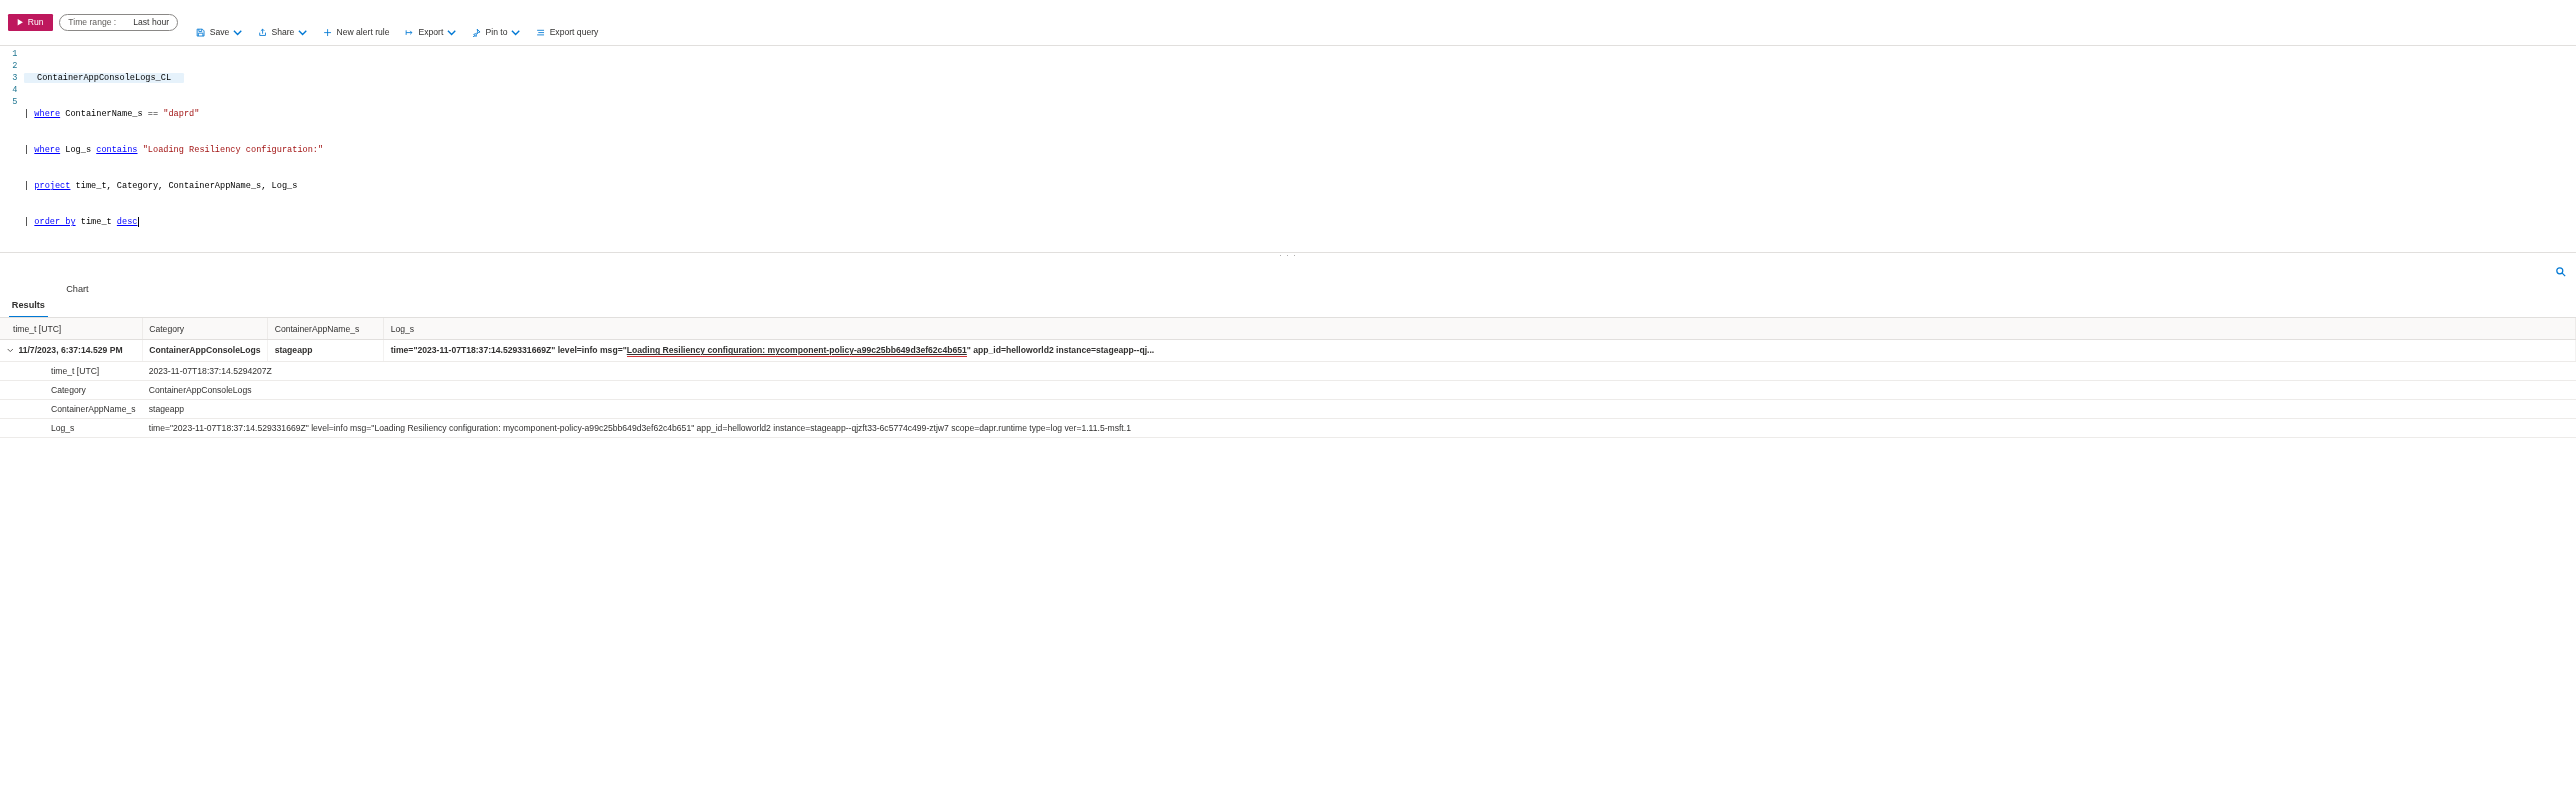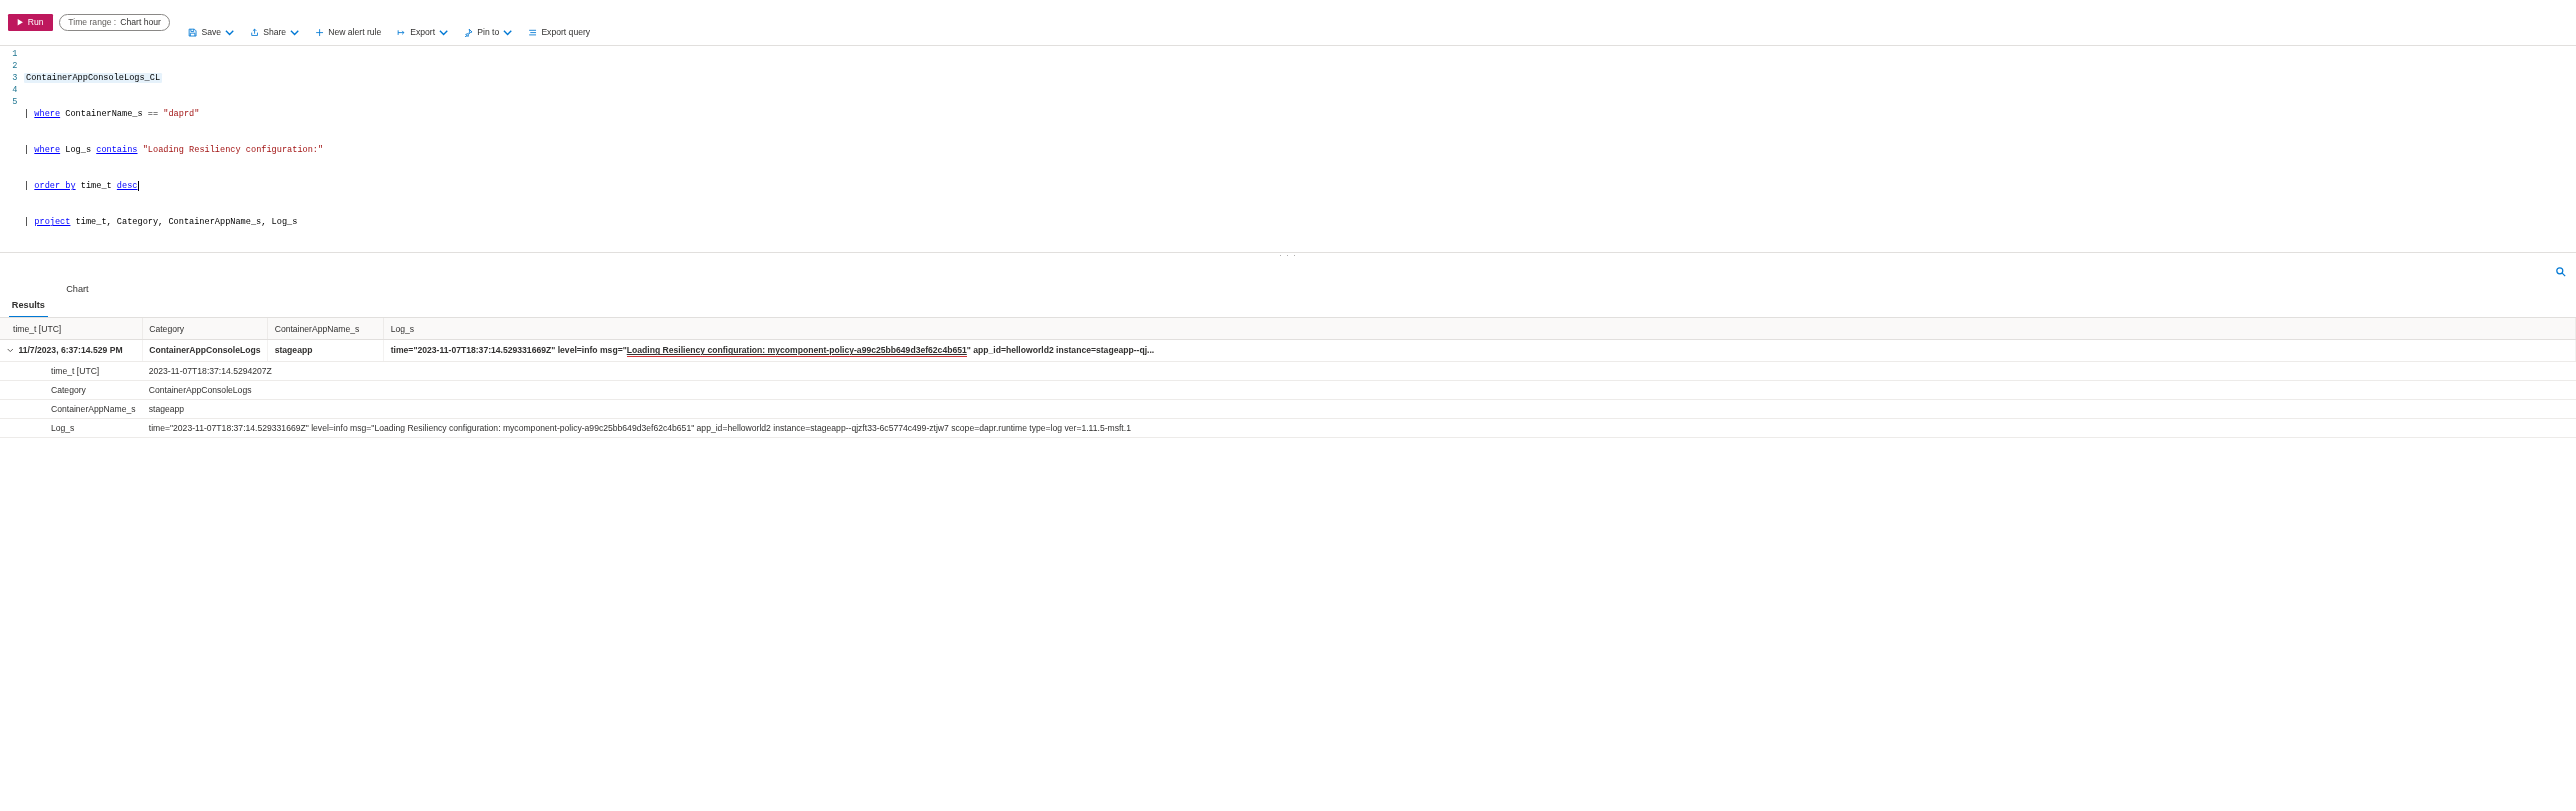--- a/index.html
+++ b/index.html
@@ -2,38 +2,38 @@
 <html style="font-size:10.5px"><head>
 <meta charset="utf-8">
 <style>
   * { box-sizing: border-box; margin: 0; padding: 0; }
   body { font-family: "Segoe UI", Arial, sans-serif; font-size: 8.6px; color: #323130; background: #fff; }
   
   
   .toolbar { display: flex; align-items: center; gap: 2.6px; padding: 4px 8px; border-bottom: 0.7px solid #e1dfdd; }
   .run-btn { background: #be185d; color: #fff; border: none; border-radius: 1.3px; padding: 3.3px 9.2px; font-size: 8.6px; display: flex; align-items: center; gap: 4px; cursor: pointer; }
   .run-btn svg { width: 6.6px; height: 6.6px; fill: #fff; }
-  .time-range { border: 0.7px solid #8a8886; border-radius: 9.2px; padding: 2.6px 8px; font-size: 8.6px; margin-left: 4px; display: flex; align-items: center; gap: 4px; cursor: pointer; background:#fff; }
+  .time-range { border: 0.7px solid #8a8886; border-radius: 9.2px; padding: 2.6px 8px; font-size: 8.6px; margin-left: 4px; display: flex; align-items: center; gap: 17px; cursor: pointer; background:#fff; }
   .time-range .tr-label { color: #605e5c; }
   .tb-btn { background: none; border: none; padding: 3.3px 6.6px; font-size: 8.6px; color: #323130; display: flex; align-items: center; gap: 4px; cursor: pointer; border-radius:1.3px;margin-top:20px; }
   .tb-btn svg { width: 9.2px; height: 9.2px; stroke: #0078d4; fill: none; stroke-width:1.5; }
   .chev { width:6.6px; height:6.6px; }
   .divider-gap { width: 6.6px; }
 
   
   .editor-wrap { display: flex; font-family: "Consolas","Courier New",monospace; font-size: 8.6px; line-height: 12px; padding-top:2.6px; min-height: 92px; border-bottom: 0.7px solid #e1dfdd; }
   .gutter { width: 24px; text-align: right; color: #237893; padding-right: 6.6px; user-select:none; }
   .gutter div { height: 12px; }
   .code { flex: 1; white-space: pre; }
   .code-line { height:12px; }
   .tok-kw { color: #0000ff; text-decoration: underline; }
   .tok-str { color: #a31515; }
   .tok-plain { color: #000; }
   .cursor { border-left:0.7px solid #000; display:inline-block; height:9.2px; vertical-align:middle; }
-  .first-tok { background:#e6f2fb; padding:0 2px; border-radius:1.3px; }
+  .first-tok { background:#e6f2fb; padding:0 13px; border-radius:1.3px; }
 
   
   .resize-dots { text-align:center; color:#8a8886; font-size:7.2px; letter-spacing:1.3px; height:8px; line-height:5.3px; user-select:none; }
 
   
   .tabs-row { display:flex; align-items:center; border-bottom:0.7px solid #e1dfdd; padding: 0 9.2px; position:relative; }
   .tab { padding: 6.6px 2.6px; margin-right: 16px; cursor:pointer; font-size:9.2px; color:#323130; }
   .tab.active { font-weight:600; border-bottom:1.3px solid #0078d4;margin-top:32px; }
   .search-icon-right { position:absolute; right:9.2px; top:5.3px; cursor:pointer; }
   .search-icon-right svg { width:12px; height:12px; stroke:#0078d4; fill:none; stroke-width:2; }
@@ -59,21 +59,21 @@
 <div class="toolbar">
   <button class="run-btn">
     <svg viewBox="0 0 10 10">
         <path d="M1 0 L9 5 L1 10 Z"></path>
       </svg>
     <span>Run</span>
   </button>
 
   <div class="time-range">
     <span class="tr-label">Time range :</span>
-    <span>Chart hour</span>
+    <span>Last hour</span>
   </div>
 
   <div class="divider-gap"></div>
 
   <button class="tb-btn">
     <svg viewBox="0 0 16 16">
         <path d="M2 2h9l3 3v9H2z M5 2v4h5V2 M4 14v-5h8v5"></path>
       </svg>
     <span>Save</span>
     <svg class="chev" viewBox="0 0 10 10">
@@ -131,22 +131,22 @@
     <div>1</div>
     <div>2</div>
     <div>3</div>
     <div>4</div>
     <div>5</div>
   </div>
   <div class="code">
     <div class="code-line"><span class="tok-plain first-tok">ContainerAppConsoleLogs_CL</span></div>
     <div class="code-line"><span class="tok-plain">|&nbsp;</span><span class="tok-kw">where</span><span class="tok-plain"> ContainerName_s == </span><span class="tok-str">"daprd"</span></div>
     <div class="code-line"><span class="tok-plain">|&nbsp;</span><span class="tok-kw">where</span><span class="tok-plain"> Log_s </span><span class="tok-kw">contains</span><span class="tok-plain"> </span><span class="tok-str">"Loading Resiliency configuration:"</span></div>
+    <div class="code-line"><span class="tok-plain">|&nbsp;</span><span class="tok-kw">project</span><span class="tok-plain"> time_t, Category, ContainerAppName_s, Log_s</span></div>
     <div class="code-line"><span class="tok-plain">|&nbsp;</span><span class="tok-kw">order by</span><span class="tok-plain"> time_t </span><span class="tok-kw">desc</span><span class="cursor"></span></div>
-    <div class="code-line"><span class="tok-plain">|&nbsp;</span><span class="tok-kw">project</span><span class="tok-plain"> time_t, Category, ContainerAppName_s, Log_s</span></div>
   </div>
 </div>
 
 <div class="resize-dots">· · ·</div>
 
 <div class="tabs-row">
   <div class="tab active">Results</div>
   <div class="tab">Chart</div>
   <div class="search-icon-right">
     <svg viewBox="0 0 20 20">

